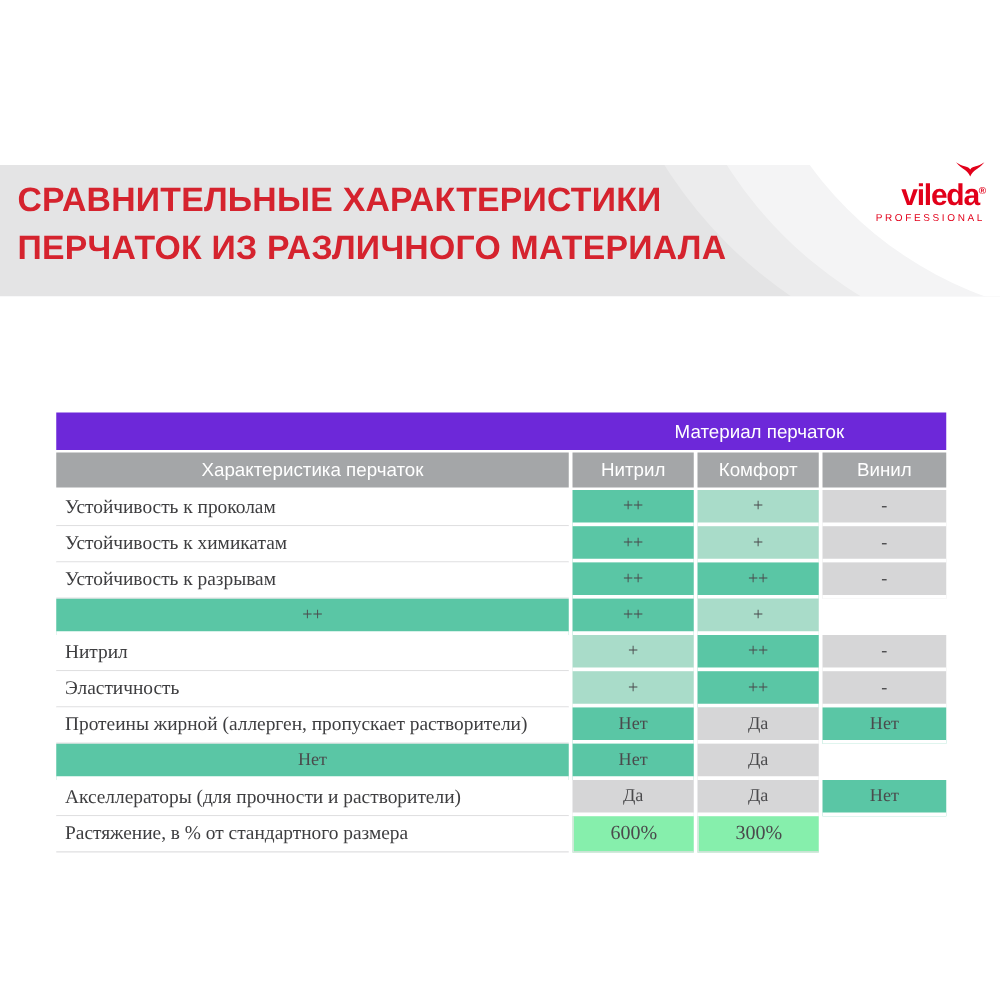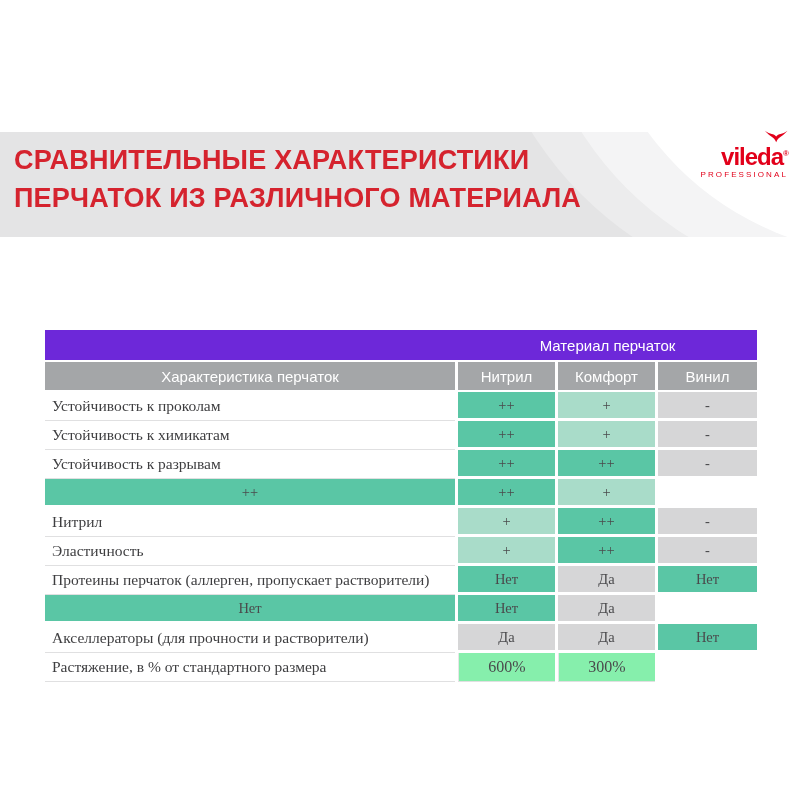--- a/index.html
+++ b/index.html
@@ -108,21 +108,21 @@
           <div class="value-cell tone-good">++</div>
           <div class="value-cell tone-bad">-</div>
         </div>
         <div class="t-row body-row">
           <div class="label-cell">Эластичность</div>
           <div class="value-cell tone-mid">+</div>
           <div class="value-cell tone-good">++</div>
           <div class="value-cell tone-bad">-</div>
         </div>
         <div class="t-row body-row">
-          <div class="label-cell">Протеины перчаток (аллерген, пропускает растворители)</div>
+          <div class="label-cell">Протеины жирной (аллерген, пропускает растворители)</div>
           <div class="value-cell tone-good">Нет</div>
           <div class="value-cell tone-bad">Да</div>
           <div class="value-cell tone-good">Нет</div>
         </div>
         <div class="t-row body-row">
           <div class="value-cell tone-good">Нет</div>
           <div class="value-cell tone-good">Нет</div>
           <div class="value-cell tone-bad">Да</div>
         </div>
         <div class="t-row body-row">

